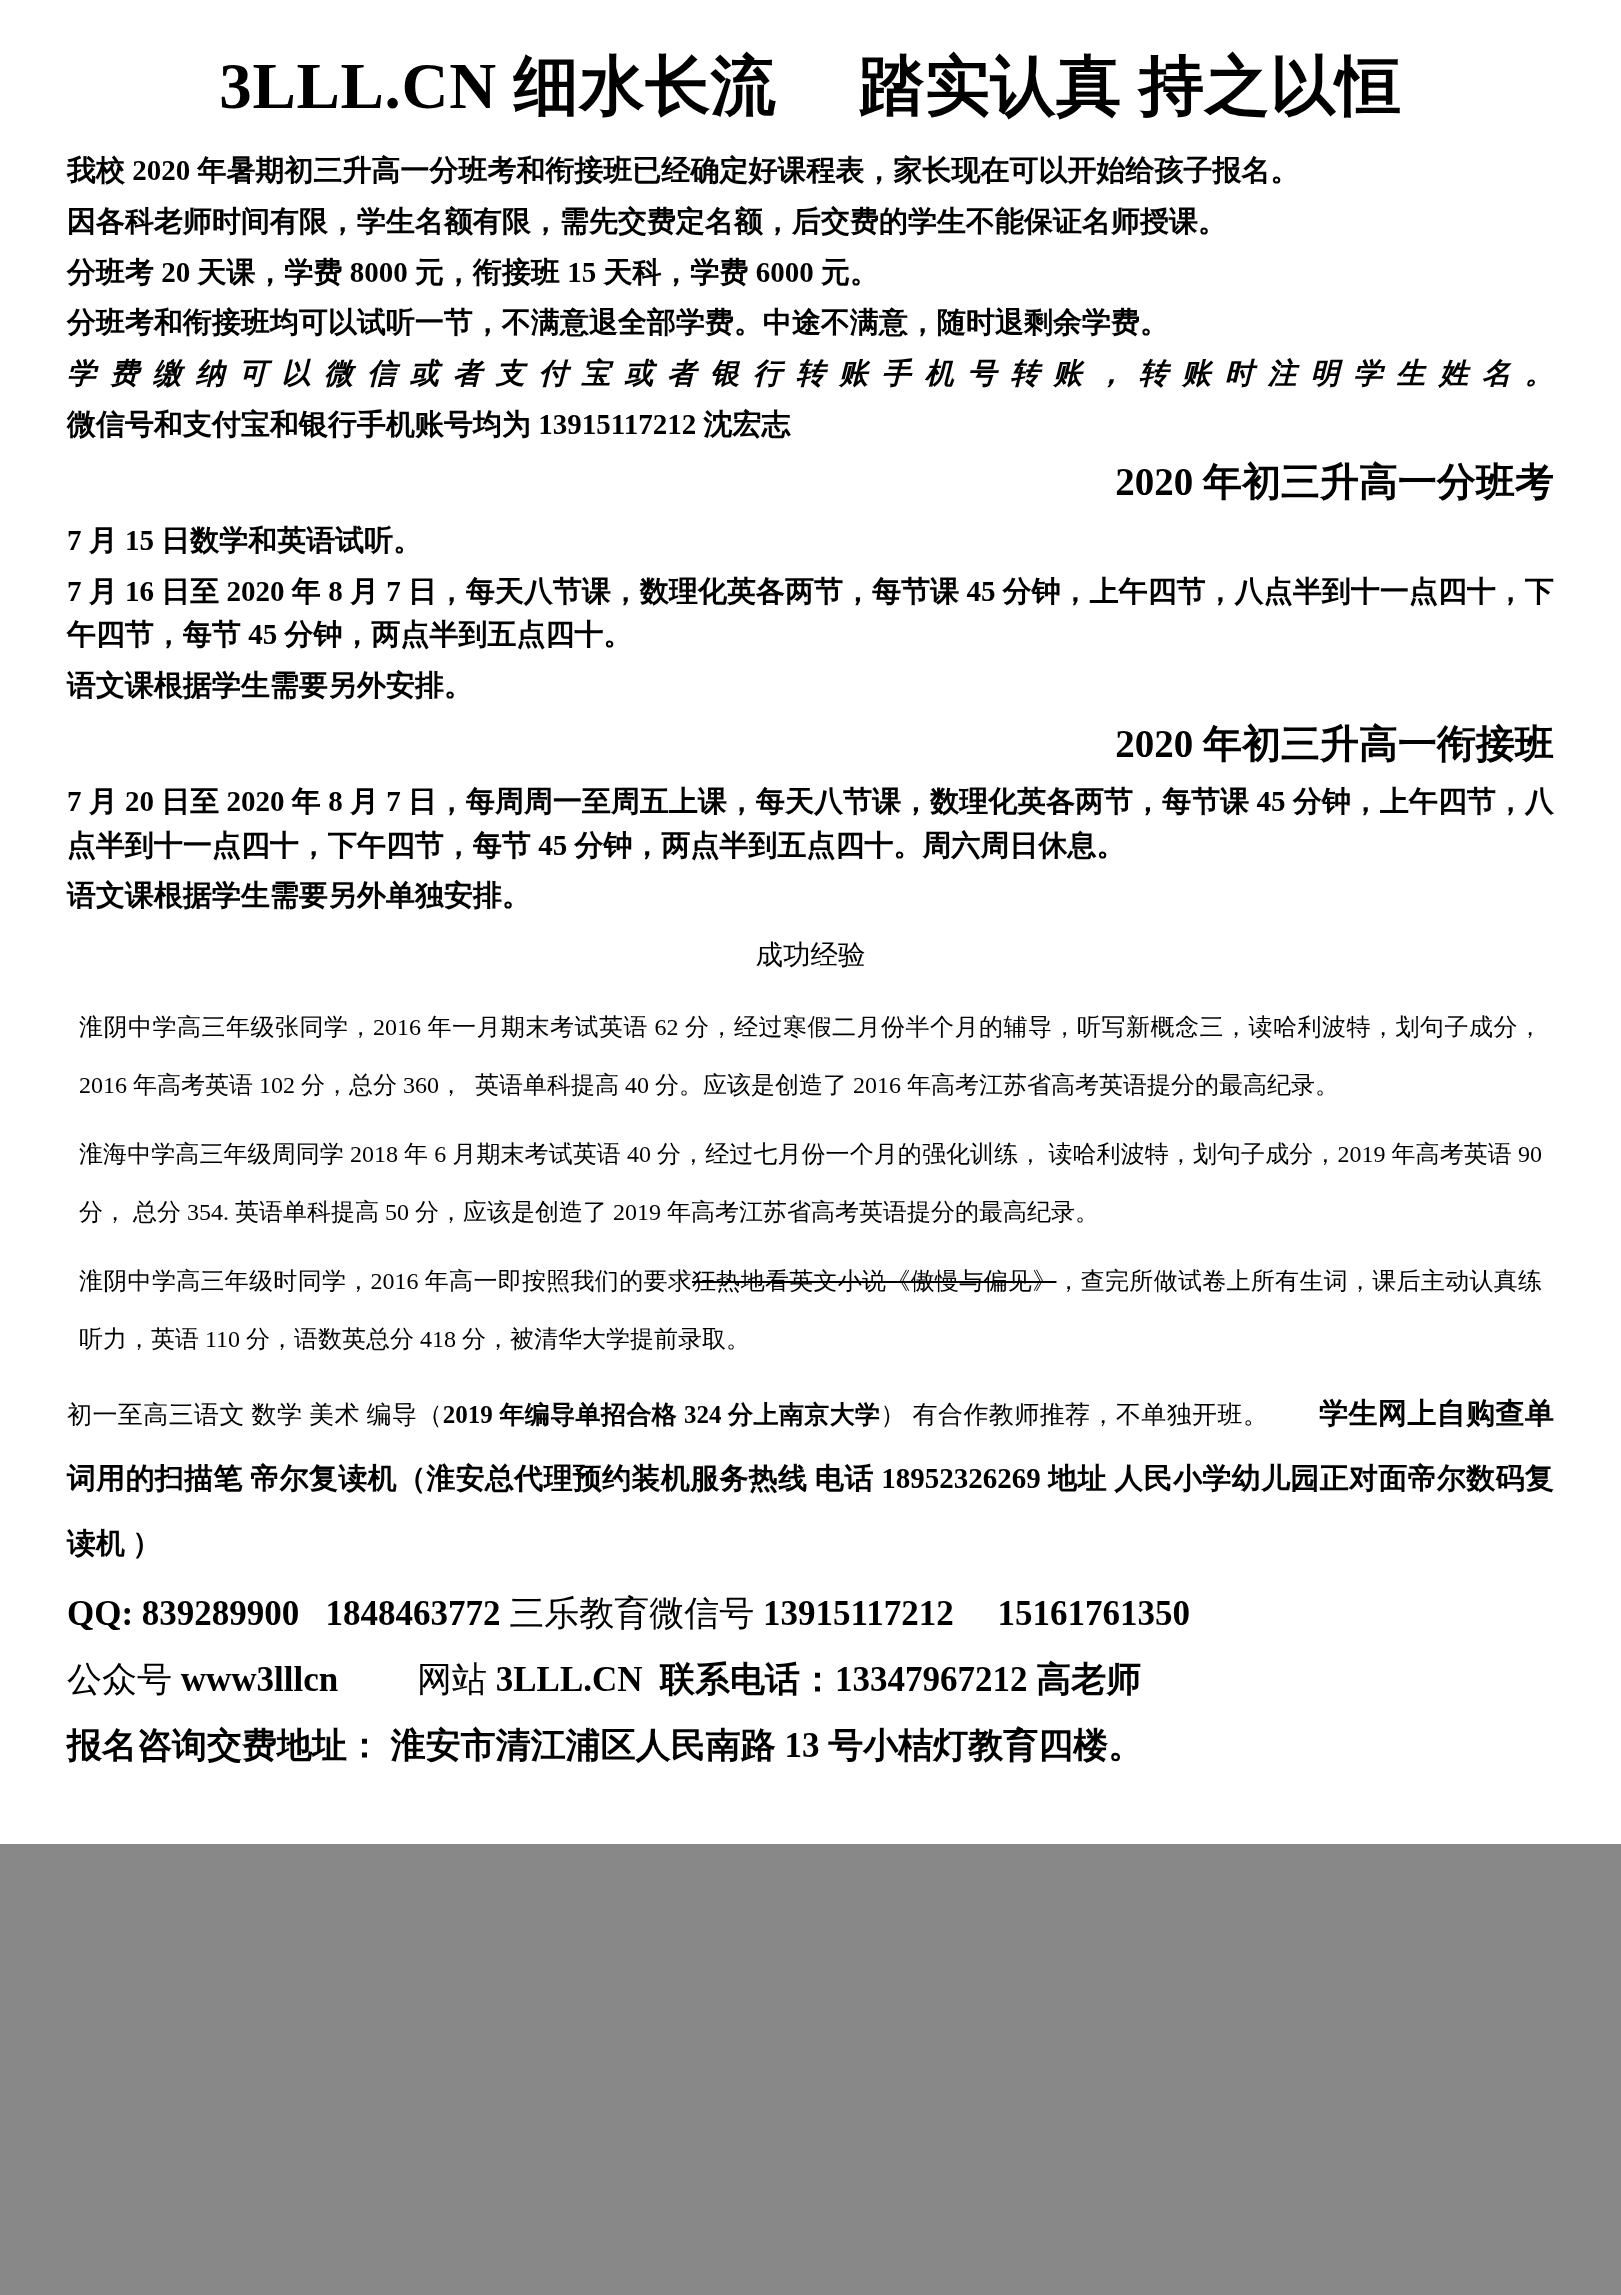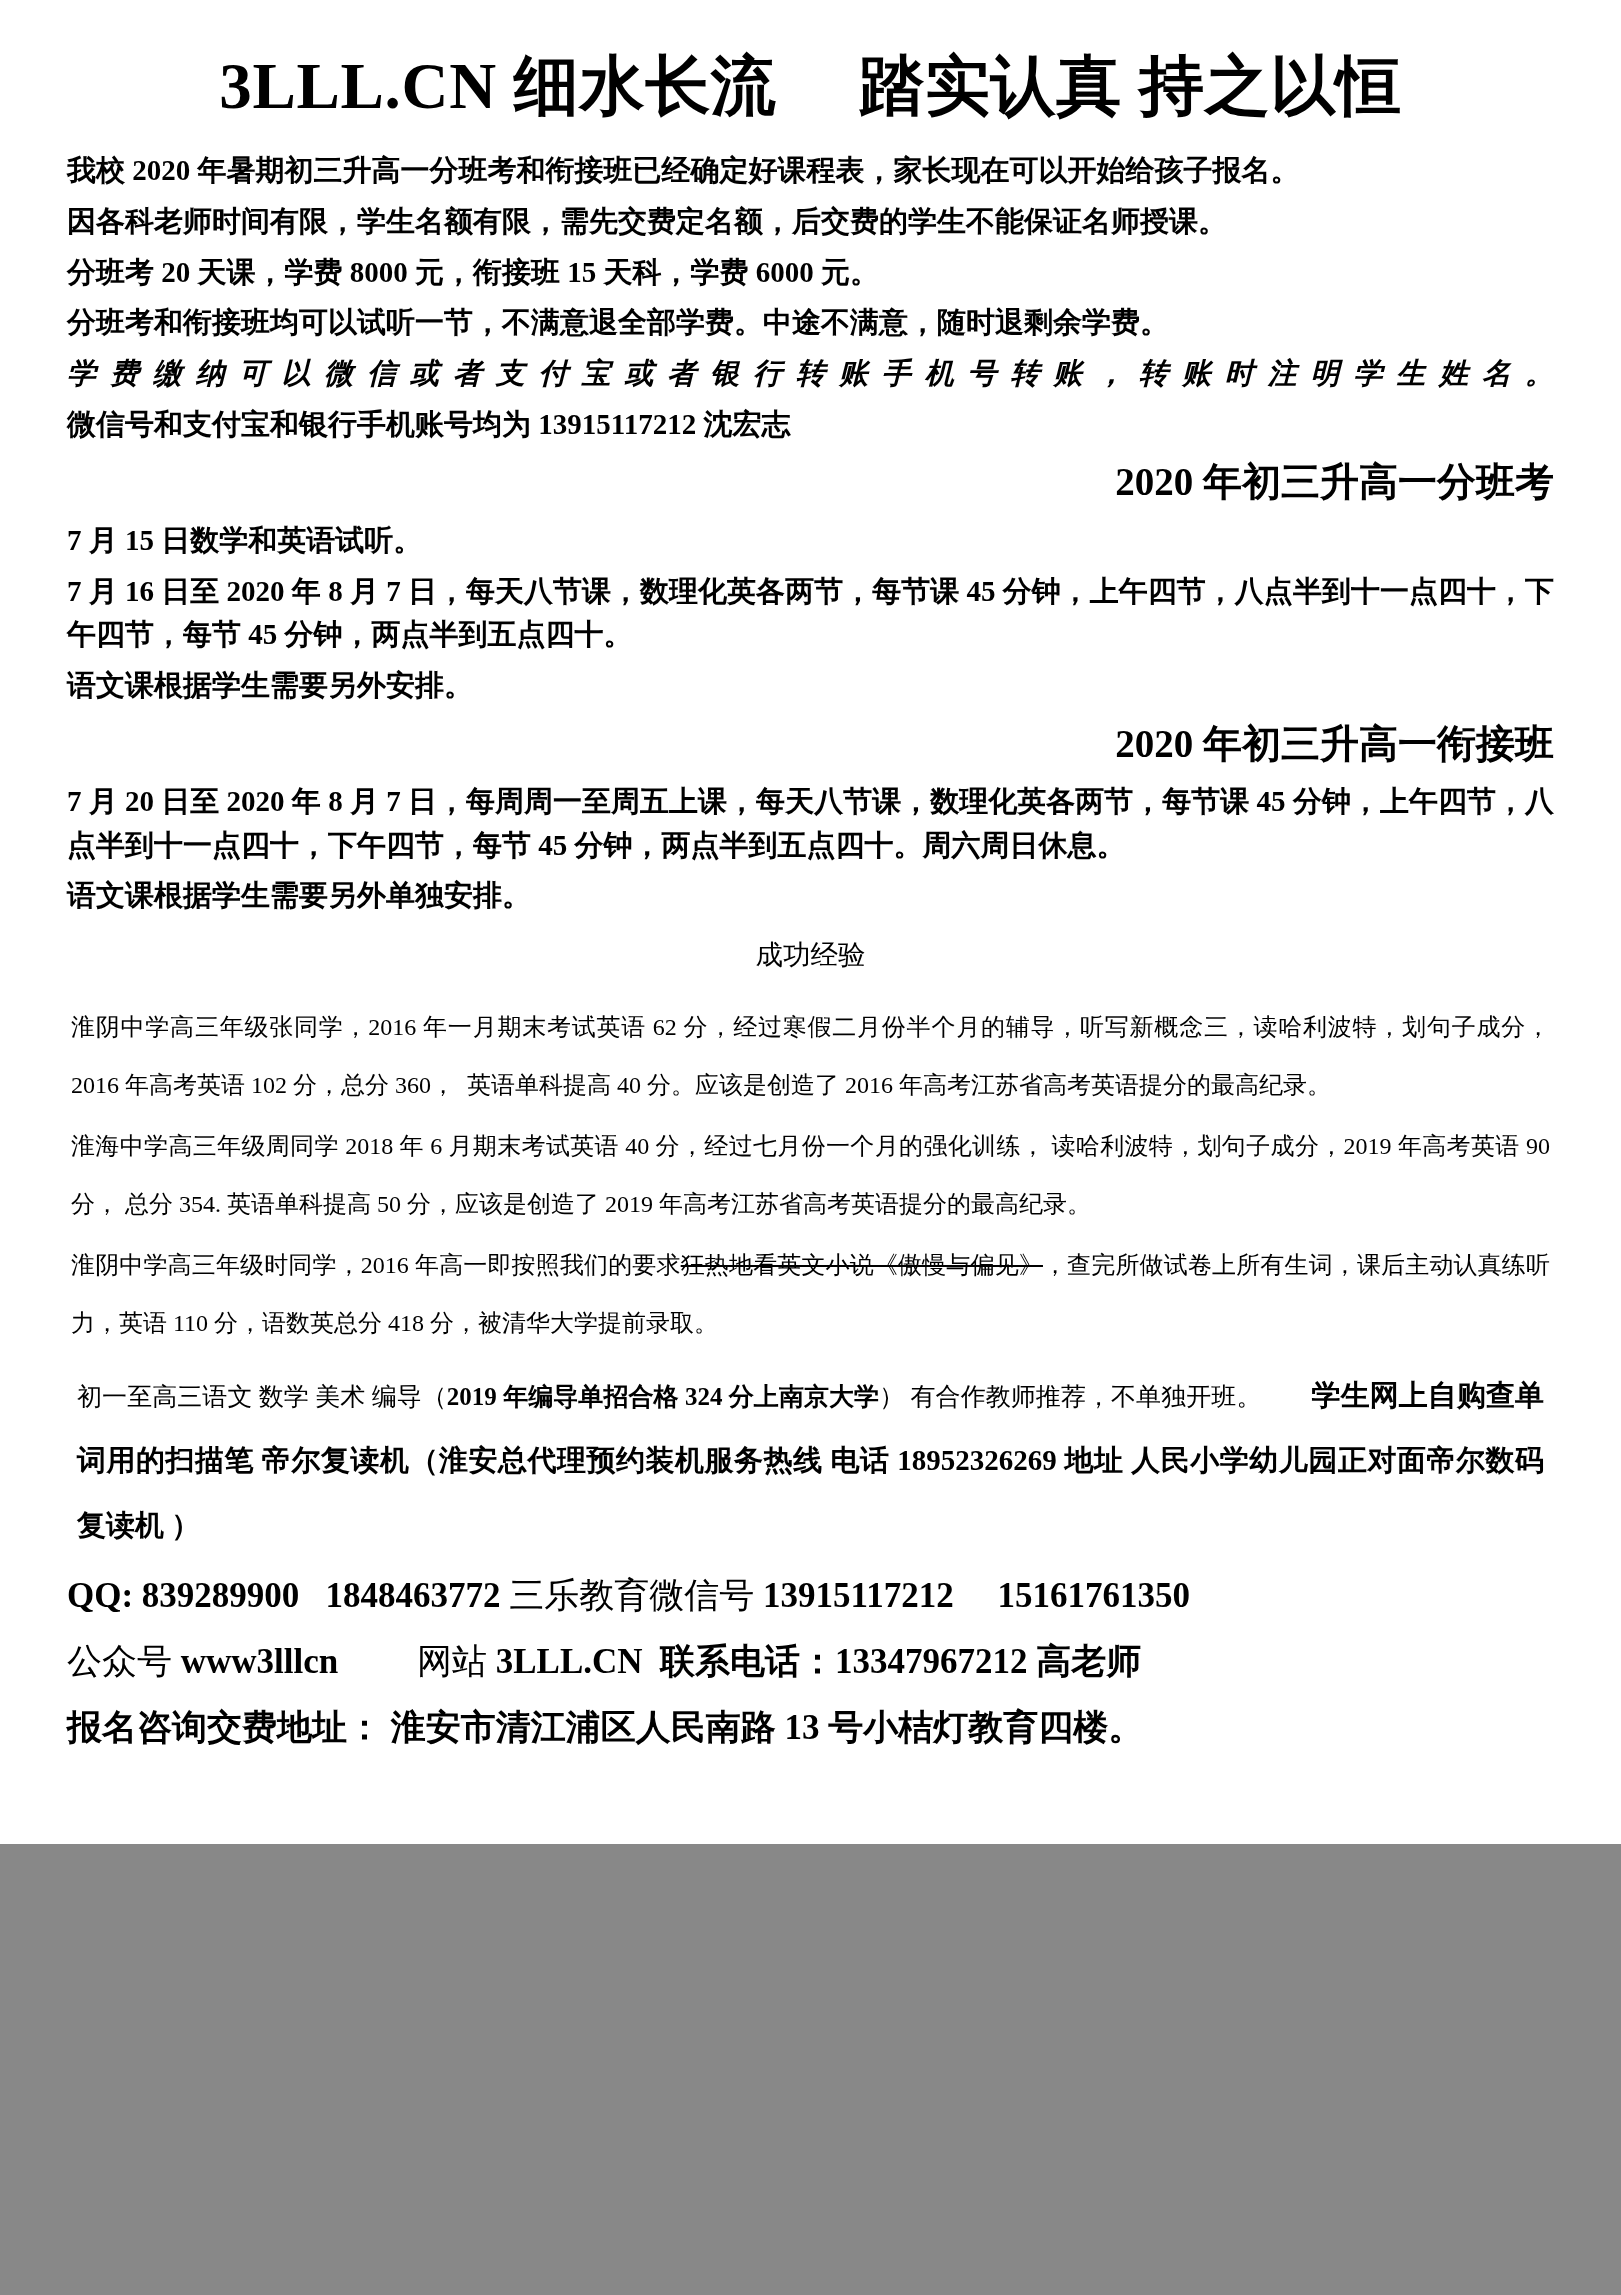--- a/index.html
+++ b/index.html
@@ -7,22 +7,22 @@
     width:1621px; height:1844px; box-sizing:border-box;
     margin:0 auto; background:#ffffff; color:#000000;
     padding:35px 67px 0 67px; overflow:hidden;
     font-family:"Liberation Serif","DejaVu Serif",serif;
   }
   .title { font-size:65px; font-weight:700; text-align:center; margin:7.2px 0 19px 0; letter-spacing:0.7px; }
   .body-p { font-size:29px; font-weight:700; line-height:1.5; text-align:justify; margin:0 0 7.2px 0; }
   .stretch { text-align-last:justify;font-style:italic; }
   .center-h { font-size:39px; font-weight:700; text-align:right; line-height:1.5; margin:0 0 7.2px 0; }
   .success-h { font-size:27.5px; font-weight:400; text-align:center; margin:19px 0 26px 0; }
-  .story-p { font-size:24px; font-weight:400; line-height:2.4; text-align:justify; margin:4px; white-space:pre-wrap; }
-  .courses-p { font-size:25px; font-weight:400; line-height:2.25; text-align:justify; margin:10px; white-space:pre-wrap; }
+  .story-p { font-size:24px; font-weight:400; line-height:2.4; text-align:justify; margin:12px; white-space:pre-wrap; }
+  .courses-p { font-size:25px; font-weight:400; line-height:2.25; text-align:justify; margin:0; white-space:pre-wrap; }
   .courses-p .big { font-size:29px; font-weight:700; }
   .contact-p { font-size:35px; font-weight:400; line-height:1.6; margin:10px 0 10px 0; white-space:pre-wrap; }
   .address-p { font-size:35px; font-weight:700; line-height:1.6; margin:7.2px 0 0 0; white-space:pre-wrap; }
 </style>
 </head>
 <body>
 
 <div class="page">
 
   <h1 class="title">3LLL.CN 细水长流　 踏实认真 持之以恒</h1>

